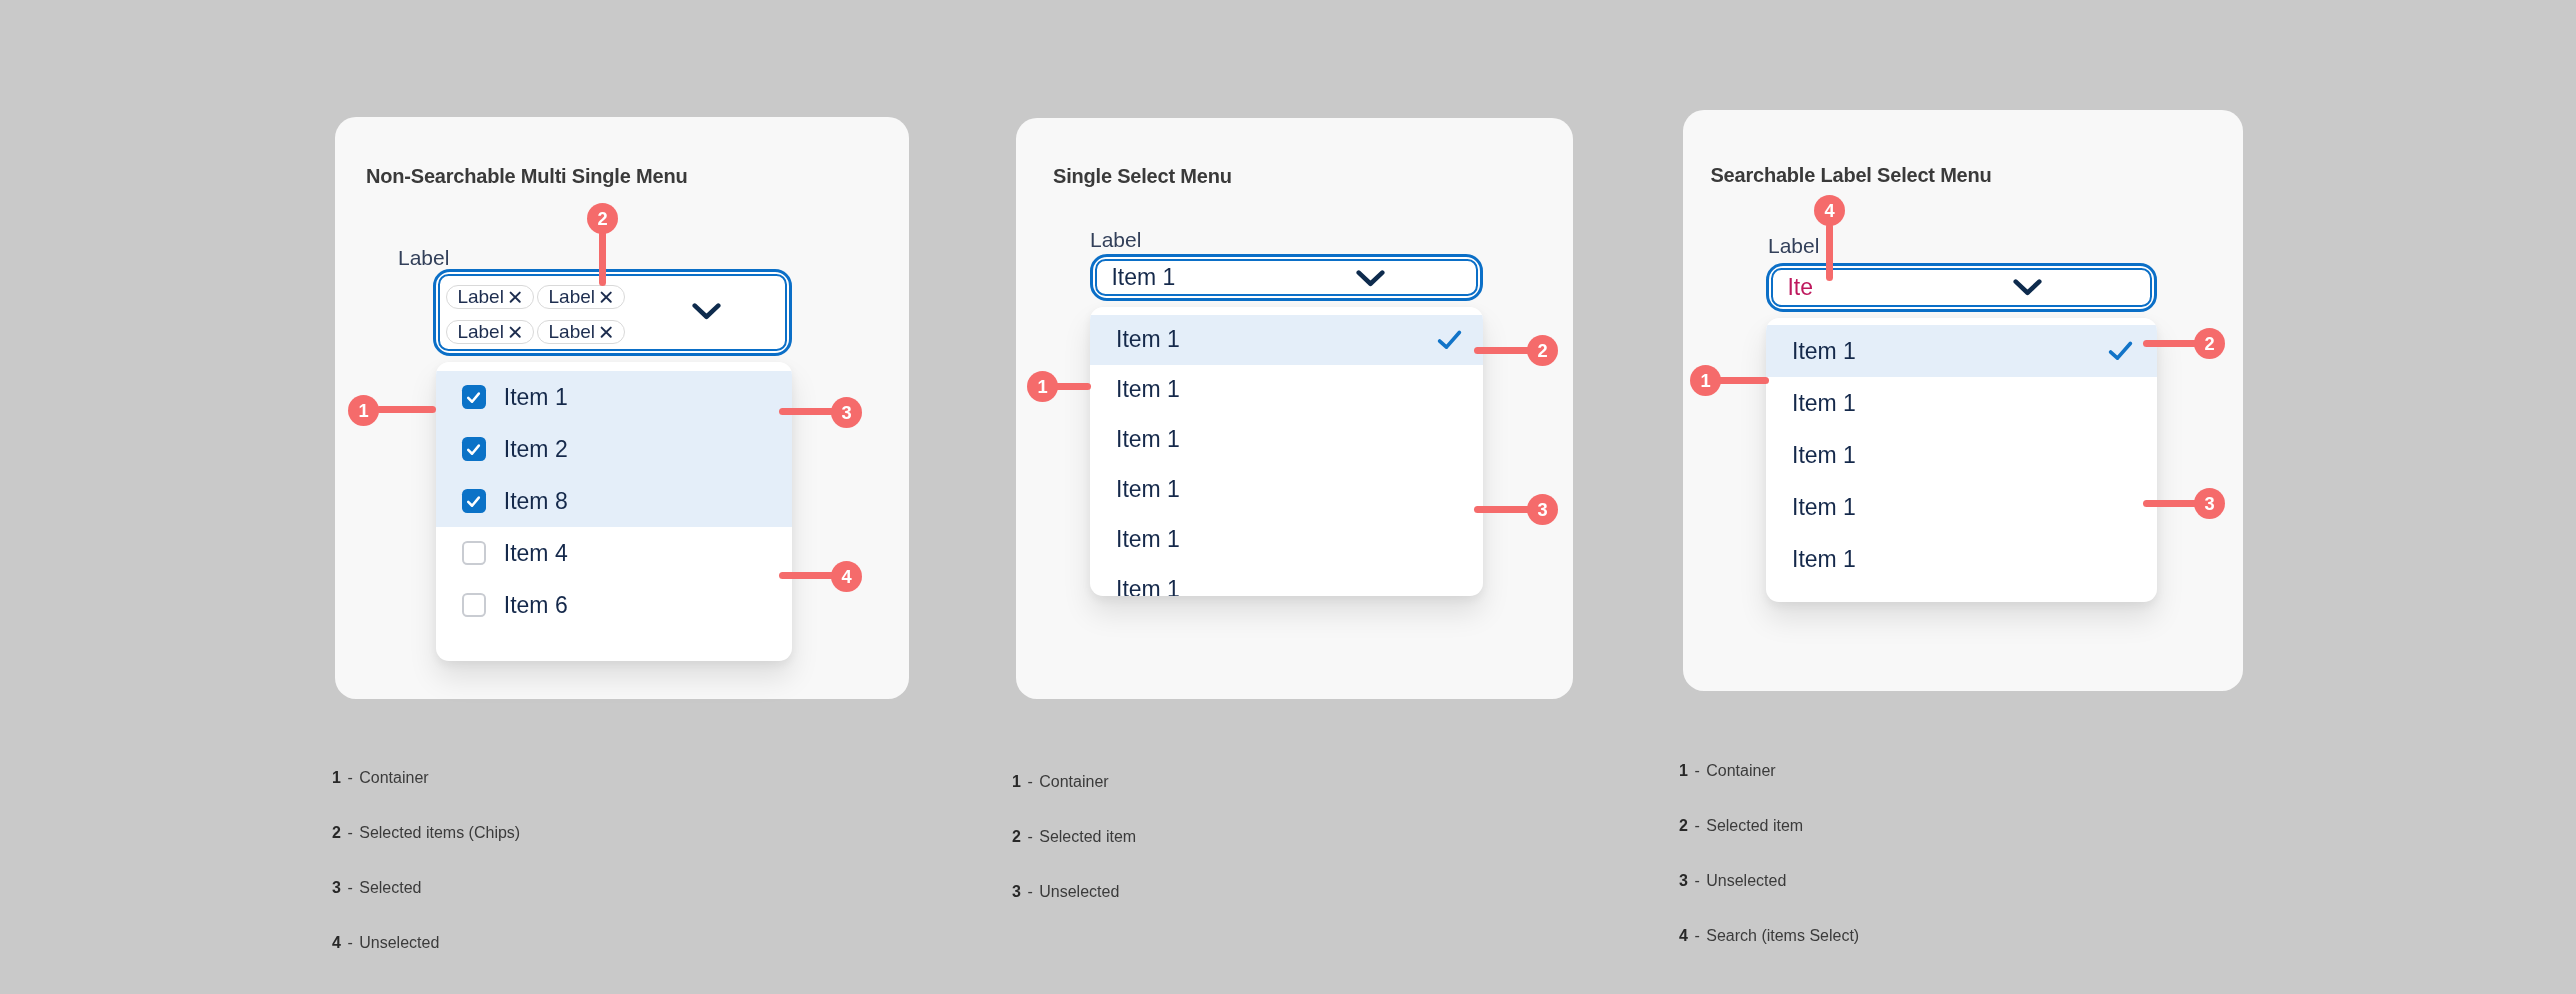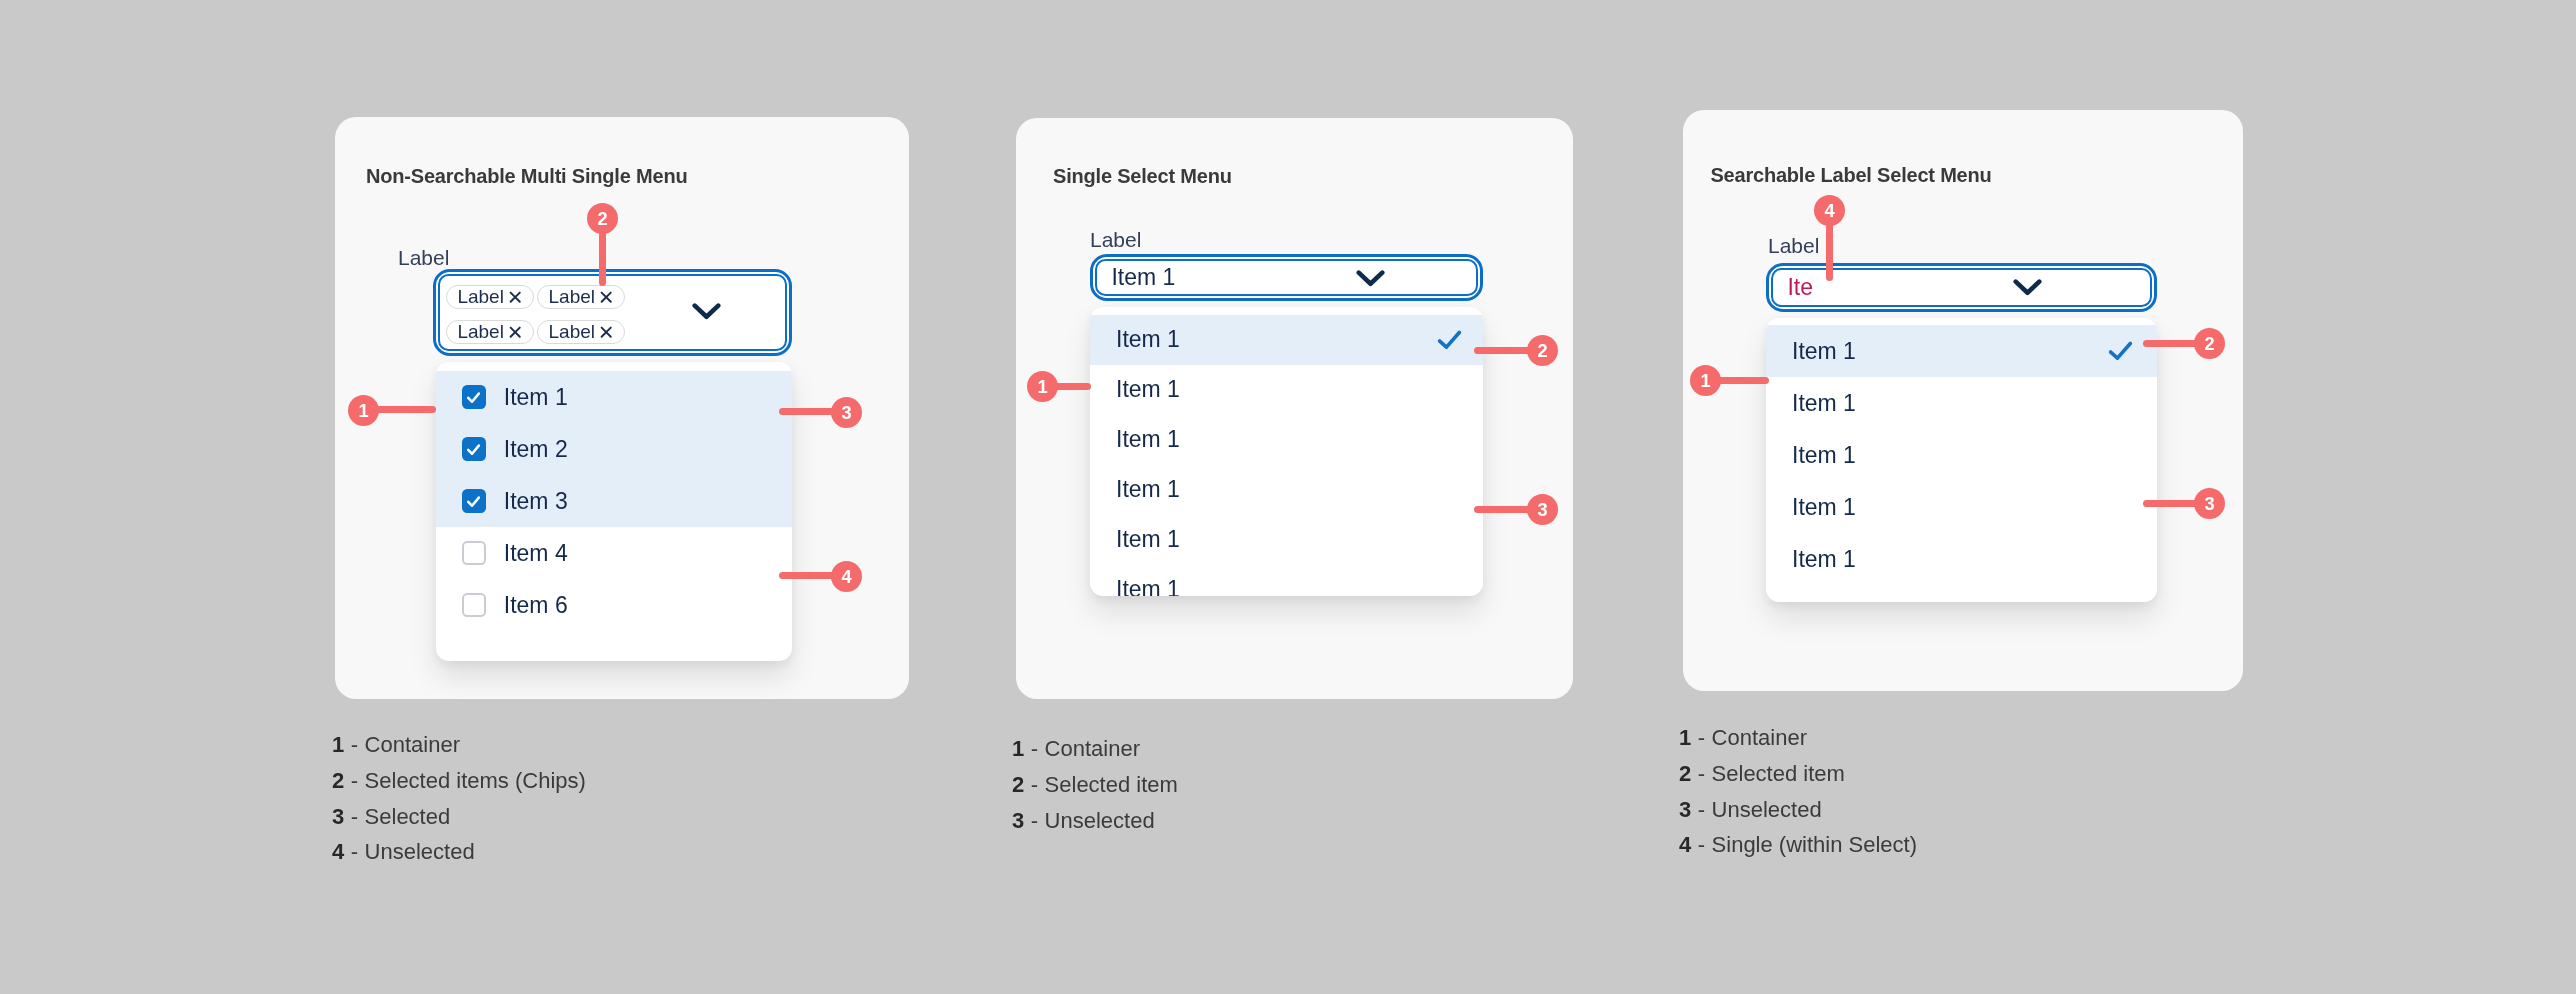--- a/index.html
+++ b/index.html
@@ -42,21 +42,21 @@
   .cb.checked { background:#0b72c7; }
   .cb.unchecked { background:#fff; border:2.6px solid #c9ccd2; }
 
   .ck { position:absolute; top:50%; margin-top:-9.8px; }
 
   .badge { position:absolute; width:31px; height:31px; border-radius:50%; background:#f56b6b; color:#fff;
            font-size:18.3px; font-weight:700; display:flex; align-items:center; justify-content:center; z-index:6; }
   .aline { position:absolute; height:7.2px; border-radius:3.9px; background:#f56b6b; z-index:5; }
 
   .legend { position:absolute; }
-  .legend-row { font-size:22px; color:#3b3b3b; margin-bottom:9.8px; white-space:nowrap; }
+  .legend-row { font-size:16px; color:#3b3b3b; margin-bottom:9.8px; white-space:nowrap;margin-top:37px; }
   .ln { font-weight:700; color:#282828; }
   .ls { margin:0 6.5px; }
 </style>
 </head>
 <body>
 
 <div id="page">
 
   <div class="card" style="left:335px; top:117px; width:574px; height:582px;">
     <div class="card-title" style="left:31px; top:48px;">Non-Searchable Multi Single Menu</div>
@@ -121,21 +121,21 @@
           </svg>
         </span>
       <span class="row-label">Item 2</span>
     </div>
     <div class="row r80 selected">
       <span class="cb checked">
           <svg width="17" height="17" viewBox="0 0 24 24">
             <polyline points="4.5,12.5 10,18 19.5,6.5" stroke="#fff" stroke-width="3.6" fill="none" stroke-linecap="round" stroke-linejoin="round"></polyline>
           </svg>
         </span>
-      <span class="row-label">Item 3</span>
+      <span class="row-label">Item 8</span>
     </div>
     <div class="row r80">
       <span class="cb unchecked"></span>
       <span class="row-label">Item 4</span>
     </div>
     <div class="row r80">
       <span class="cb unchecked"></span>
       <span class="row-label">Item 6</span>
     </div>
   </div>
@@ -255,17 +255,17 @@
   <div class="badge" style="left:1690px; top:365px;">1</div>
   <div class="aline" style="left:2143px; top:340px; width:59px;"></div>
   <div class="badge" style="left:2194px; top:328px;">2</div>
   <div class="aline" style="left:2143px; top:500px; width:59px;"></div>
   <div class="badge" style="left:2194px; top:488px;">3</div>
 
   <div class="legend" style="left:1679px; top:725px;">
     <div class="legend-row"><span class="ln">1</span><span class="ls">-</span><span class="lt">Container</span></div>
     <div class="legend-row"><span class="ln">2</span><span class="ls">-</span><span class="lt">Selected item</span></div>
     <div class="legend-row"><span class="ln">3</span><span class="ls">-</span><span class="lt">Unselected</span></div>
-    <div class="legend-row"><span class="ln">4</span><span class="ls">-</span><span class="lt">Single (within Select)</span></div>
+    <div class="legend-row"><span class="ln">4</span><span class="ls">-</span><span class="lt">Search (items Select)</span></div>
   </div>
 
 </div>
 
 
 </body></html>

